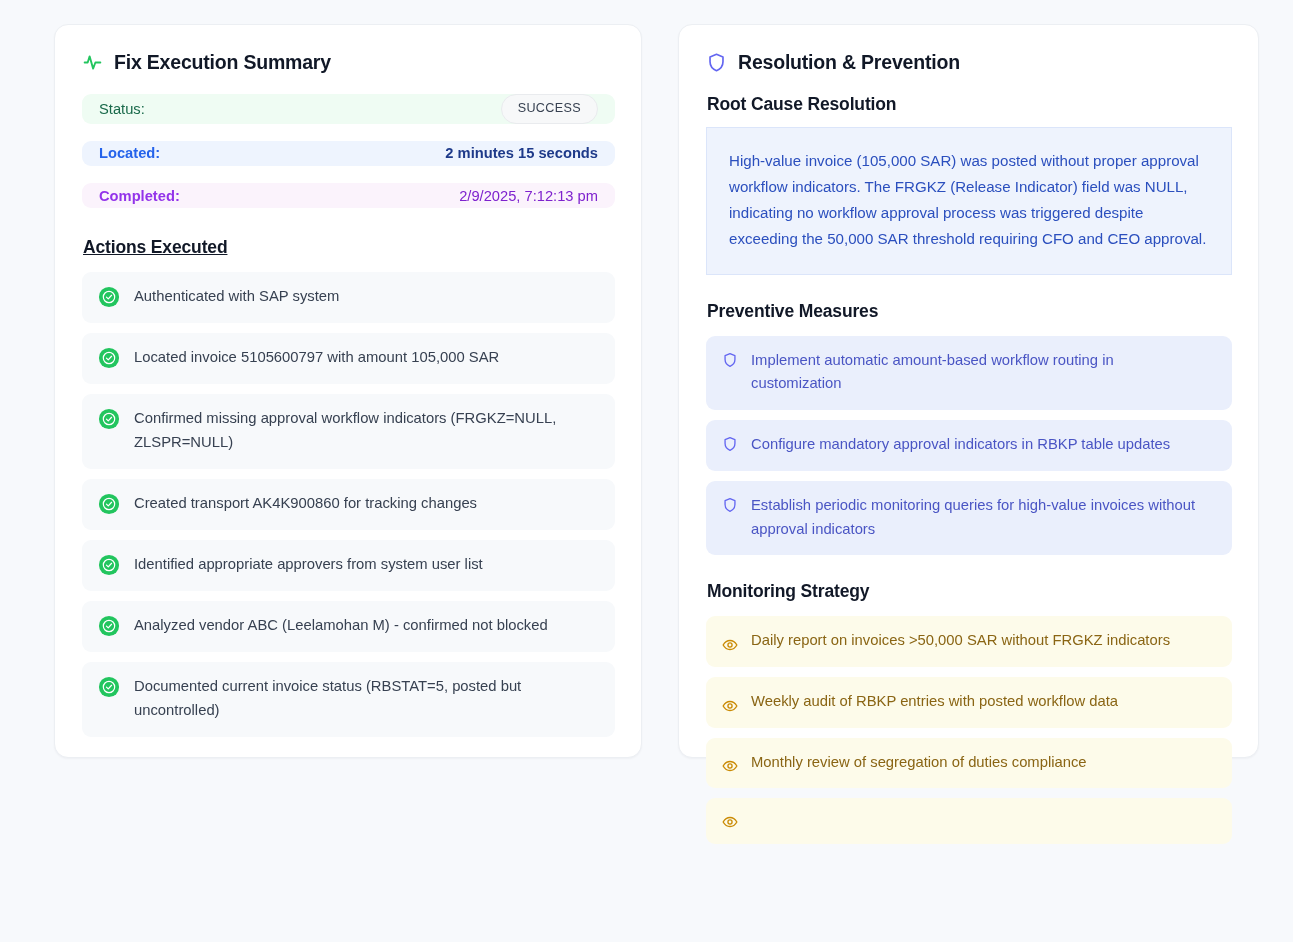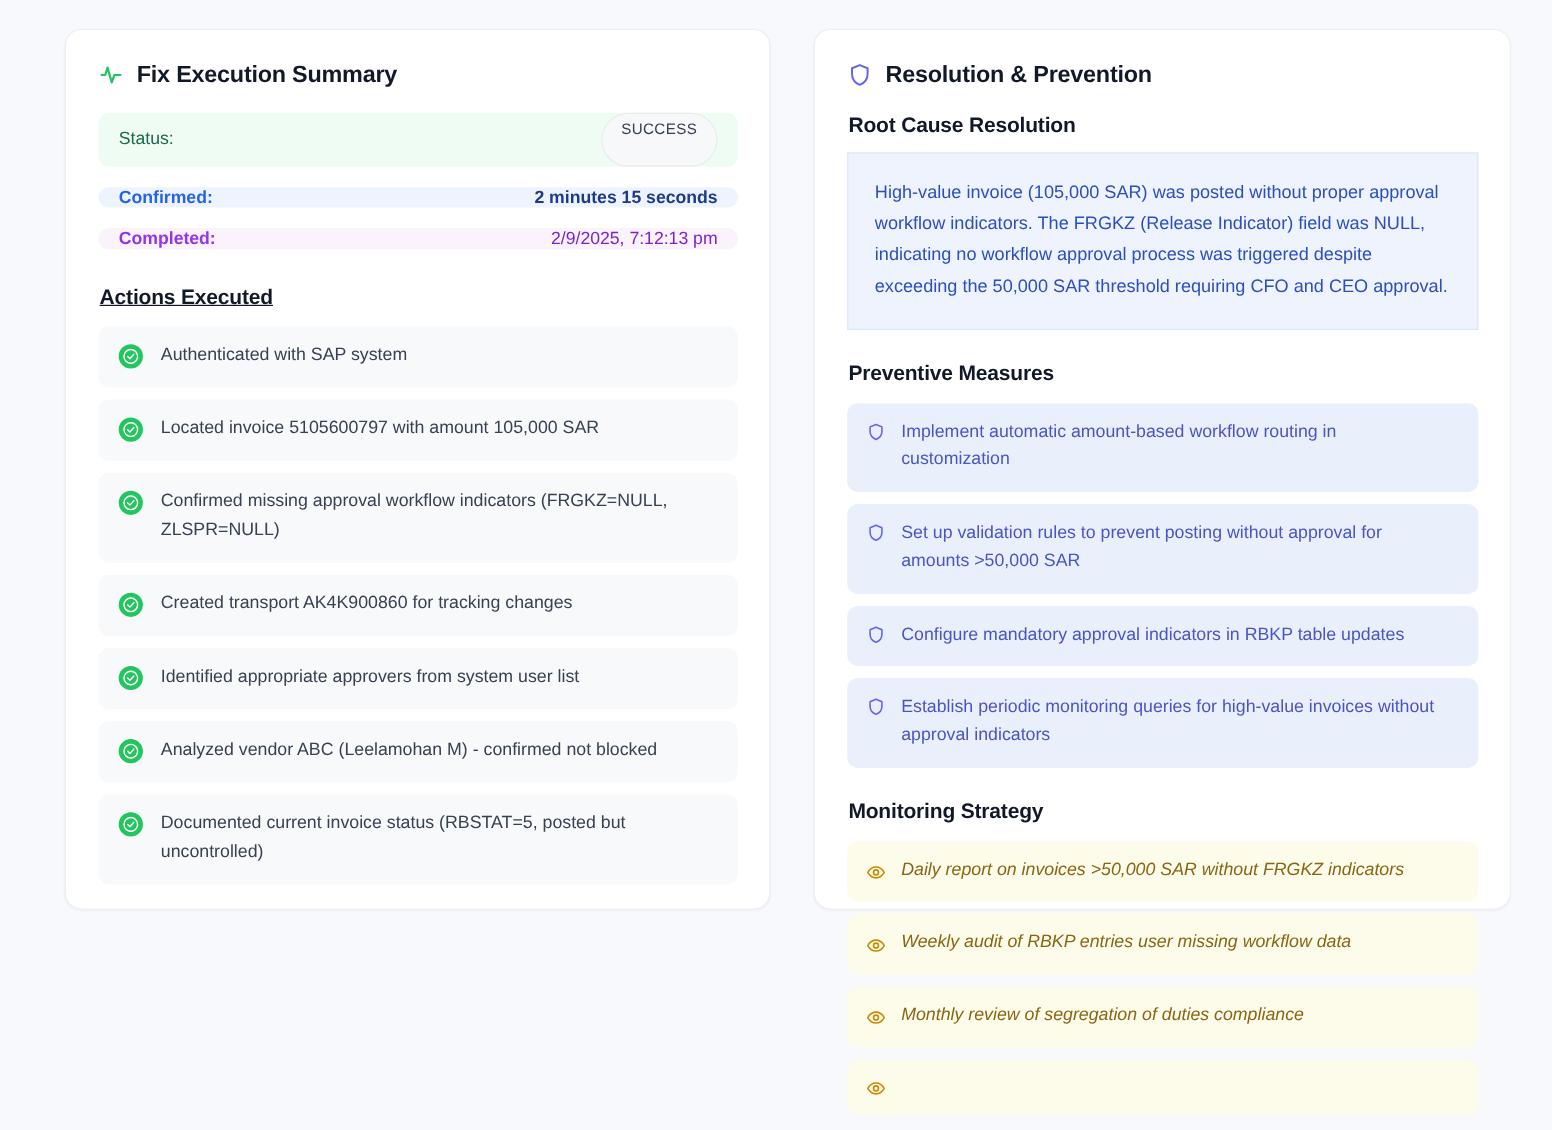--- a/index.html
+++ b/index.html
@@ -69,21 +69,21 @@
   .row-duration .value { color: #1e3a8a; font-weight: bold; }
 
   .row-completed { background: #fbf3fc; margin-bottom: 0; }
   .row-completed .label { color: #9333ea; font-weight: bold; }
   .row-completed .value { color: #7e22ce; }
 
   .badge {
     background: #f7f8f9;
     border: 1px solid #e9ebee;
     border-radius: 999px;
-    padding: 7px 16px 23px;
+    padding: 7px 16px 8px;
     font-size: 12.6px;
     color: #374151;
     letter-spacing: 0.35px;
     line-height: 1;
   }
 
   
   .section-title {
     font-size: 17.5px;
     font-weight: bold;
@@ -142,25 +142,24 @@
     color: #4a55c4;
     line-height: 1.6;
     padding-right: 8px;
   }
 
   
   .monitor-item {
     background: #fdfbea;
     border-radius: 9px;
     display: flex;
-    align-items: center;
+    align-items: flex-end;
     gap: 13px;
     padding: 13px 16px 14px;
     margin-bottom: 10px;
-    font-style: italic;
   }
   .eye-sm { width: 16px; height: 16px; flex: none; display: block; margin-top: 3px; }
   .monitor-item .txt {
     font-size: 14.8px;
     color: #8a6514;
     line-height: 1.6;
     padding-right: 8px;
   }
   .monitor-item:last-child, .prevent-item:last-child, .action-item:last-child { margin-bottom: 0; }
 </style>
@@ -177,21 +176,21 @@
       </svg>
       <h2>Fix Execution Summary</h2>
     </div>
 
     <div class="status-row row-status">
       <span class="label">Status:</span>
       <span class="badge">SUCCESS</span>
     </div>
 
     <div class="status-row row-duration">
-      <span class="label">Confirmed:</span>
+      <span class="label">Located:</span>
       <span class="value">2 minutes 15 seconds</span>
     </div>
 
     <div class="status-row row-completed">
       <span class="label">Completed:</span>
       <span class="value">2/9/2025, 7:12:13 pm</span>
     </div>
 
     <h3 class="section-title t-actions">Actions Executed</h3>
 
@@ -277,26 +276,20 @@
       <div class="prevent-item">
         <svg class="shield-sm" viewBox="0 0 24 24" fill="none" stroke="#6366f1" stroke-width="2" stroke-linecap="round" stroke-linejoin="round">
           <path d="M12 2.6l7.4 3v5.6c0 4.6-3.1 8.4-7.4 10.2-4.3-1.8-7.4-5.6-7.4-10.2V5.6z"></path>
         </svg>
         <span class="txt">Implement automatic amount-based workflow routing in customization</span>
       </div>
       <div class="prevent-item">
         <svg class="shield-sm" viewBox="0 0 24 24" fill="none" stroke="#6366f1" stroke-width="2" stroke-linecap="round" stroke-linejoin="round">
           <path d="M12 2.6l7.4 3v5.6c0 4.6-3.1 8.4-7.4 10.2-4.3-1.8-7.4-5.6-7.4-10.2V5.6z"></path>
         </svg>
-        <span class="txt">Set up validation rules to prevent posting without approval for amounts &gt;50,000 SAR</span>
-      </div>
-      <div class="prevent-item">
-        <svg class="shield-sm" viewBox="0 0 24 24" fill="none" stroke="#6366f1" stroke-width="2" stroke-linecap="round" stroke-linejoin="round">
-          <path d="M12 2.6l7.4 3v5.6c0 4.6-3.1 8.4-7.4 10.2-4.3-1.8-7.4-5.6-7.4-10.2V5.6z"></path>
-        </svg>
         <span class="txt">Configure mandatory approval indicators in RBKP table updates</span>
       </div>
       <div class="prevent-item">
         <svg class="shield-sm" viewBox="0 0 24 24" fill="none" stroke="#6366f1" stroke-width="2" stroke-linecap="round" stroke-linejoin="round">
           <path d="M12 2.6l7.4 3v5.6c0 4.6-3.1 8.4-7.4 10.2-4.3-1.8-7.4-5.6-7.4-10.2V5.6z"></path>
         </svg>
         <span class="txt">Establish periodic monitoring queries for high-value invoices without approval indicators</span>
       </div>
     </div>
 
@@ -308,21 +301,21 @@
           <path d="M1.7 12S5.6 5.2 12 5.2 22.3 12 22.3 12 18.4 18.8 12 18.8 1.7 12 1.7 12z"></path>
           <circle cx="12" cy="12" r="3.1"></circle>
         </svg>
         <span class="txt">Daily report on invoices &gt;50,000 SAR without FRGKZ indicators</span>
       </div>
       <div class="monitor-item">
         <svg class="eye-sm" viewBox="0 0 24 24" fill="none" stroke="#ca8a04" stroke-width="2" stroke-linecap="round" stroke-linejoin="round">
           <path d="M1.7 12S5.6 5.2 12 5.2 22.3 12 22.3 12 18.4 18.8 12 18.8 1.7 12 1.7 12z"></path>
           <circle cx="12" cy="12" r="3.1"></circle>
         </svg>
-        <span class="txt">Weekly audit of RBKP entries user missing workflow data</span>
+        <span class="txt">Weekly audit of RBKP entries with posted workflow data</span>
       </div>
       <div class="monitor-item">
         <svg class="eye-sm" viewBox="0 0 24 24" fill="none" stroke="#ca8a04" stroke-width="2" stroke-linecap="round" stroke-linejoin="round">
           <path d="M1.7 12S5.6 5.2 12 5.2 22.3 12 22.3 12 18.4 18.8 12 18.8 1.7 12 1.7 12z"></path>
           <circle cx="12" cy="12" r="3.1"></circle>
         </svg>
         <span class="txt">Monthly review of segregation of duties compliance</span>
       </div>
       <div class="monitor-item">
         <svg class="eye-sm" viewBox="0 0 24 24" fill="none" stroke="#ca8a04" stroke-width="2" stroke-linecap="round" stroke-linejoin="round">

